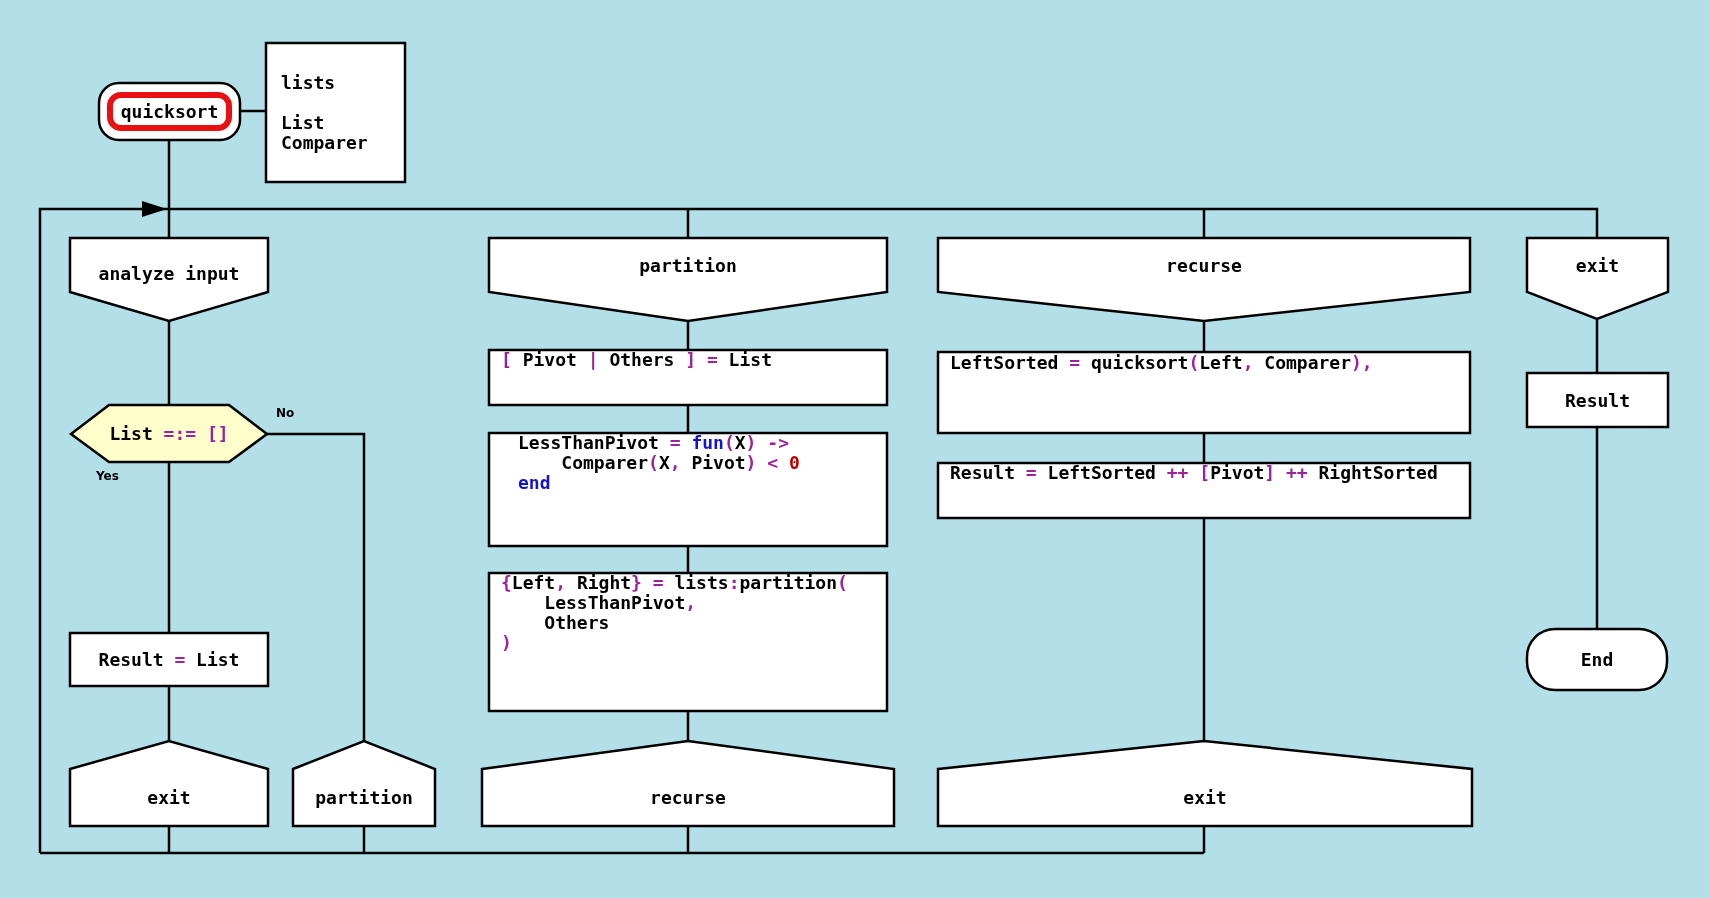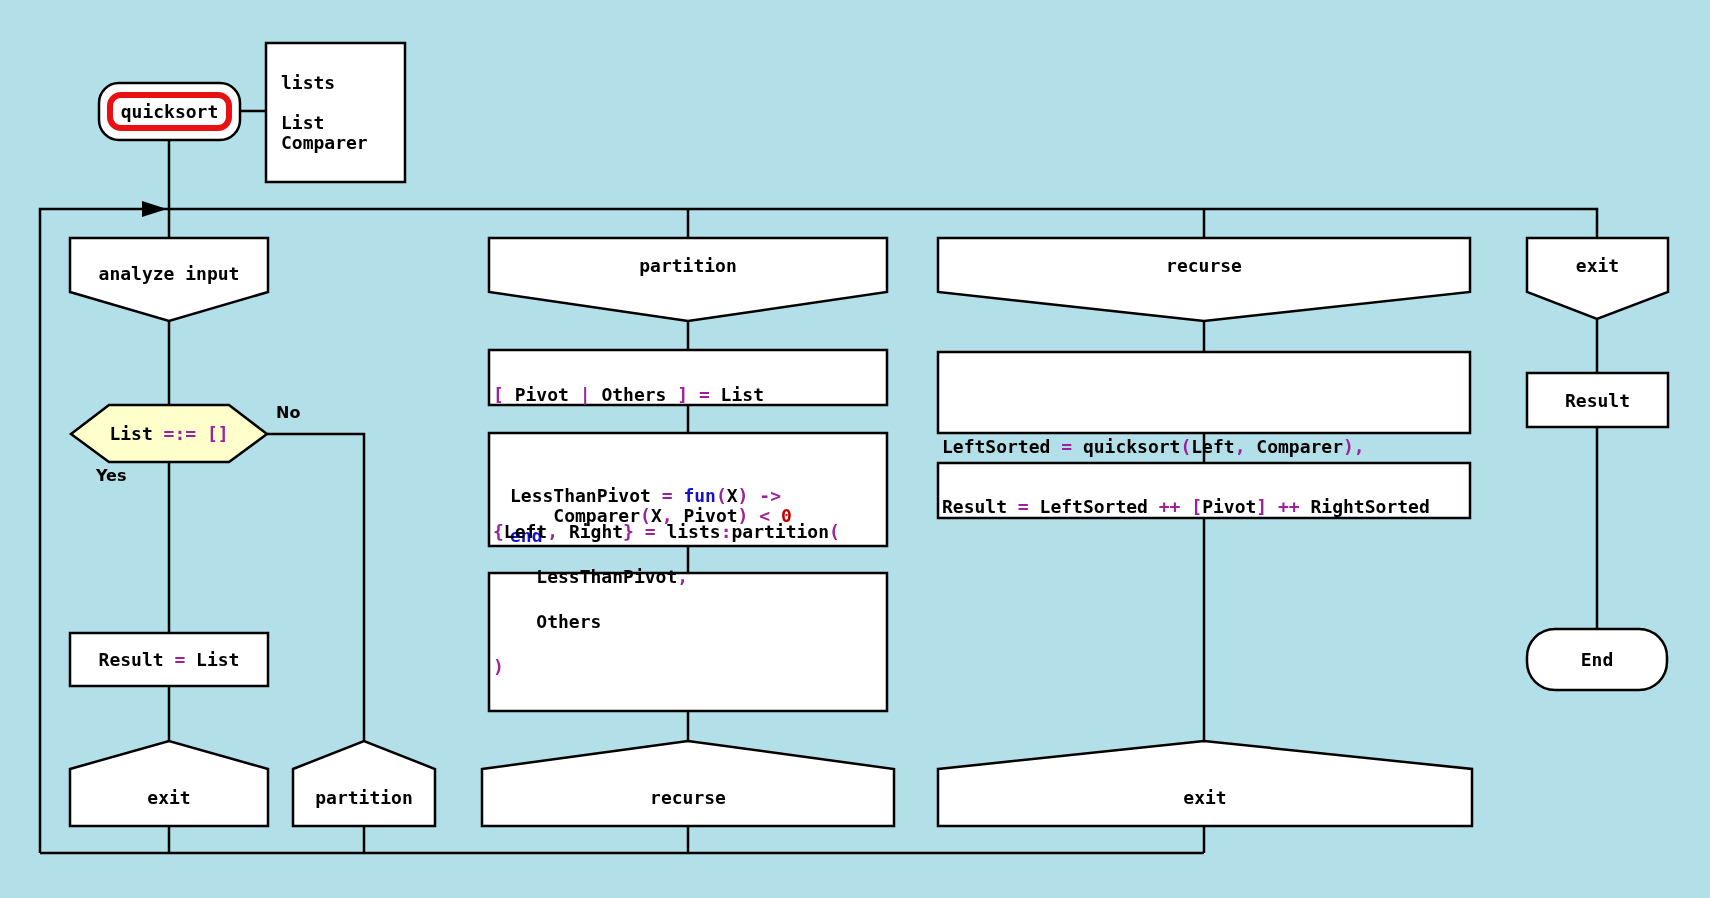--- a/index.html
+++ b/index.html
@@ -1,24 +1,24 @@
 <!DOCTYPE html>
 <html><head>
 <meta charset="utf-8">
 <style>
   html,body{margin:0;padding:0;background:#b2dfe8;}
   .canvas{position:relative;width:1710px;height:898px;background:#b2dfe8;
           font-family:"DejaVu Sans Mono",monospace;font-weight:700;font-size:18px;color:#000;overflow:hidden;}
   svg.layer{position:absolute;left:0;top:0;width:1710px;height:898px;}
   .t{position:absolute;display:flex;align-items:center;justify-content:center;text-align:center;white-space:pre;}
-  .code{position:absolute;display:flex;flex-direction:column;justify-content:flex-end;align-items:flex-start;padding-left:4px;}
+  .code{position:absolute;display:flex;flex-direction:column;justify-content:flex-start;align-items:flex-start;padding-left:4px;margin-left:8px;}
   .ln{line-height:20px;white-space:pre;}
   .plines{position:absolute;display:flex;flex-direction:column;justify-content:center;padding-left:15px;}
   .pline{line-height:20px;min-height:20px;white-space:pre;}
-  .sans{position:absolute;font-family:"DejaVu Sans",sans-serif;font-weight:700;font-size:16px;line-height:18px;}
+  .sans{position:absolute;font-family:"DejaVu Sans",sans-serif;font-weight:700;font-size:12px;line-height:18px;}
   [data-c="k"]{color:#000000;}
   [data-c="pu"]{color:#9d209d;}
   [data-c="bl"]{color:#1414cc;}
   [data-c="re"]{color:#c00000;}
 </style>
 </head>
 <body>
 
 <div class="canvas">
 
@@ -87,28 +87,28 @@
   <div class="code" style="left:489px;top:350px;width:386px;height:55px;">
     <div class="ln"><span data-c="pu">[</span><span data-c="k"> Pivot </span><span data-c="pu">|</span><span data-c="k"> Others </span><span data-c="pu">]</span><span data-c="k"> </span><span data-c="pu">=</span><span data-c="k"> List</span></div>
   </div>
 
   <div class="code" style="left:506px;top:433px;width:386px;height:113px;">
     <div class="ln"><span data-c="k">LessThanPivot </span><span data-c="pu">=</span><span data-c="k"> </span><span data-c="bl">fun</span><span data-c="pu">(</span><span data-c="k">X</span><span data-c="pu">)</span><span data-c="k"> </span><span data-c="pu">-&gt;</span></div>
     <div class="ln"><span data-c="k">    Comparer</span><span data-c="pu">(</span><span data-c="k">X</span><span data-c="pu">,</span><span data-c="k"> Pivot</span><span data-c="pu">)</span><span data-c="k"> </span><span data-c="pu">&lt;</span><span data-c="k"> </span><span data-c="re">0</span></div>
     <div class="ln"><span data-c="bl">end</span></div>
   </div>
 
-  <div class="code" style="left:489px;top:573px;width:386px;height:104px;gap:25px;">
+  <div class="code" style="left:489px;top:573px;width:386px;height:104px;">
     <div class="ln"><span data-c="pu">{</span><span data-c="k">Left</span><span data-c="pu">,</span><span data-c="k"> Right</span><span data-c="pu">}</span><span data-c="k"> </span><span data-c="pu">=</span><span data-c="k"> lists</span><span data-c="pu">:</span><span data-c="k">partition</span><span data-c="pu">(</span></div>
     <div class="ln"><span data-c="k">    LessThanPivot</span><span data-c="pu">,</span></div>
     <div class="ln"><span data-c="k">    Others</span></div>
     <div class="ln"><span data-c="pu">)</span></div>
   </div>
 
-  <div class="code" style="left:938px;top:372px;width:520px;height:85px;">
+  <div class="code" style="left:938px;top:353px;width:520px;height:85px;">
     <div class="ln"><span data-c="k">LeftSorted </span><span data-c="pu">=</span><span data-c="k"> quicksort</span><span data-c="pu">(</span><span data-c="k">Left</span><span data-c="pu">,</span><span data-c="k"> Comparer</span><span data-c="pu">),</span></div>
   </div>
 
   <div class="code" style="left:938px;top:463px;width:520px;height:54px;">
     <div class="ln"><span data-c="k">Result </span><span data-c="pu">=</span><span data-c="k"> LeftSorted </span><span data-c="pu">++</span><span data-c="k"> </span><span data-c="pu">[</span><span data-c="k">Pivot</span><span data-c="pu">]</span><span data-c="k"> </span><span data-c="pu">++</span><span data-c="k"> RightSorted</span></div>
   </div>
 
   <div class="t" style="left:1527px;top:373px;width:141px;height:54px;">Result</div>
 
   <div class="t" style="left:70px;top:769px;width:198px;height:57px;">exit</div>

